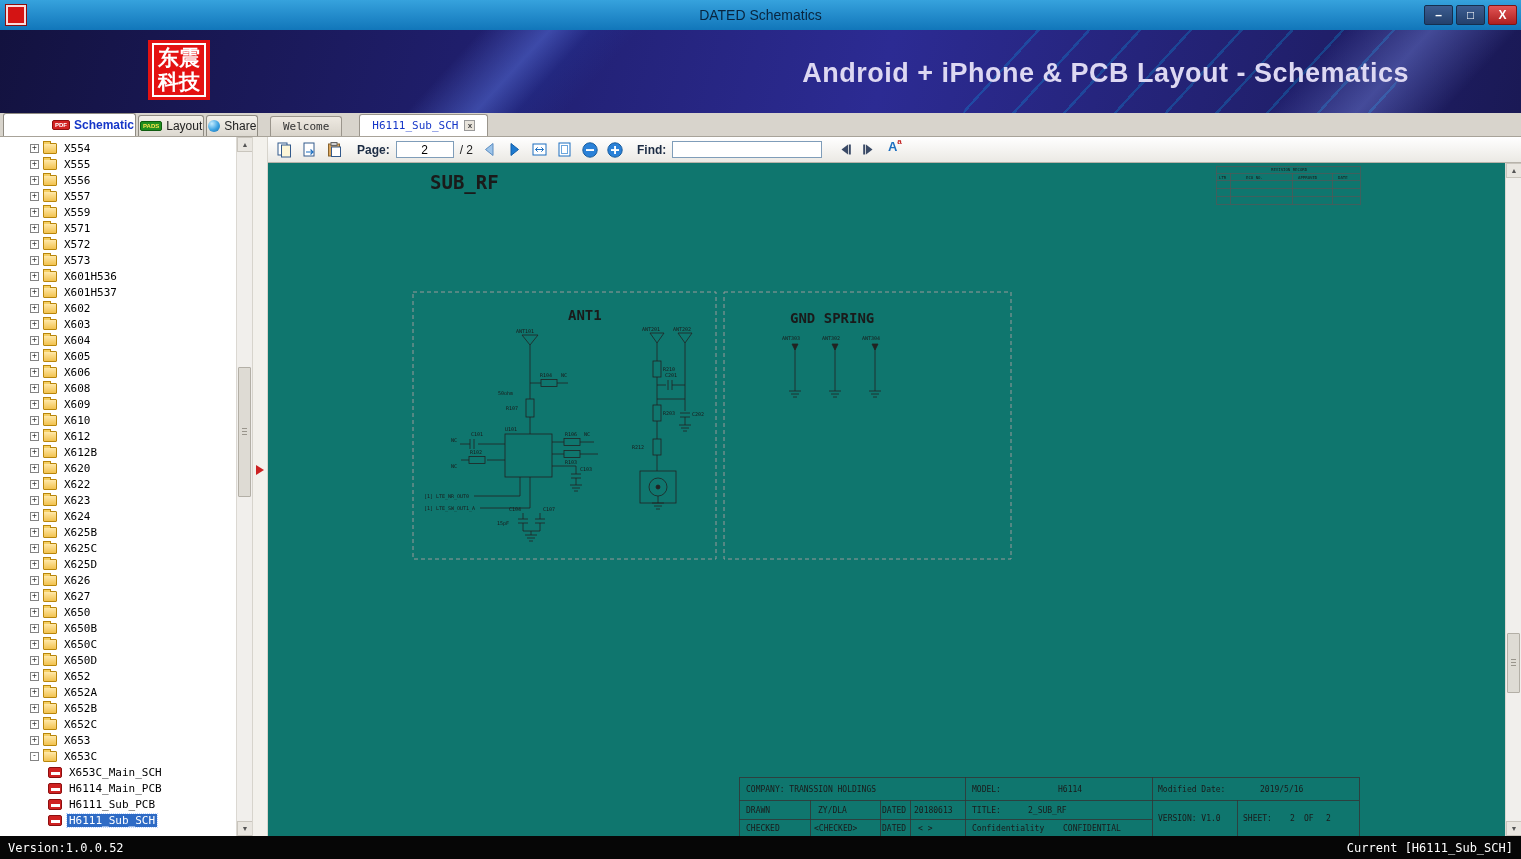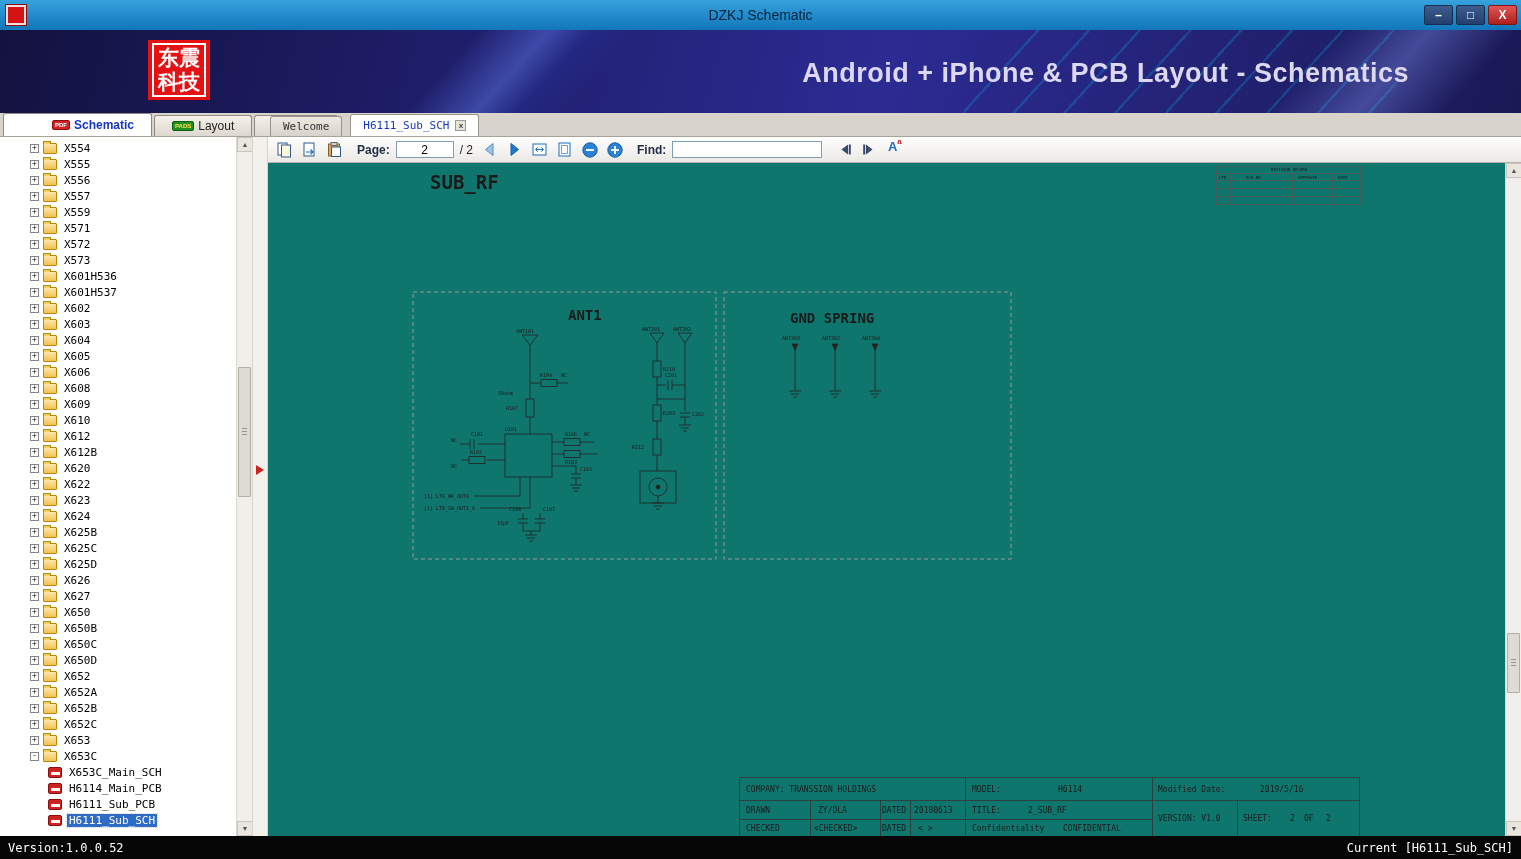--- a/index.html
+++ b/index.html
@@ -36,31 +36,31 @@
                 color:#fff; font-weight:bold; font-size:21px; line-height:1.15; }
   .app-name { position:absolute; left:230px; top:22px; font-size:37px; font-weight:bold;
               color:#fff; letter-spacing:1px; }
   .tagline { position:absolute; right:112px; top:28px; font-size:27px; font-weight:bold;
              color:#ddd8f2; letter-spacing:.5px; }
 
   
   .tabbar { height:24px; background:#d8d4cc; border-bottom:1px solid #a8a399;
             display:flex; align-items:flex-end; position:relative; flex:0 0 auto; }
   .tool-tabs { display:flex; align-items:flex-end; margin-left:3px; }
-  .tool-tab { height:21px; display:flex; align-items:center; gap:4px; padding:0 17px; margin-right:2px;
+  .tool-tab { height:21px; display:flex; align-items:center; gap:4px; padding:0 1px; margin-right:2px;
               border:1px solid #8f8b82; border-bottom:none; border-radius:3px 3px 0 0;
               background:linear-gradient(#f4f1ea,#dcd8d0); font-size:12px; color:#222; cursor:default; }
   .tool-tab.active { background:#fff; height:23px; color:#1536c8; font-weight:bold; }
   .badge { font-size:6px; font-weight:bold; color:#fff; padding:1px 2px; border-radius:2px; line-height:1; }
   .t-pdf .badge { background:#d22222; border:1px solid #8d1010; }
   .t-pads .badge { background:#1f8f1f; color:#ffe34d; border:1px solid #0e5c0e; }
   .t-share .badge { width:12px; height:12px; padding:0; border-radius:50%;
               background:radial-gradient(circle at 32% 30%,#c4ecff,#3ba2e2 55%,#1a6dac); }
   .doc-tabs { position:absolute; left:270px; bottom:0; display:flex; align-items:flex-end; }
-  .doc-tab { height:20px; padding:0 12px; display:flex; align-items:center; gap:6px; margin-right:8px;
+  .doc-tab { height:20px; padding:0 12px; display:flex; align-items:center; gap:6px; margin-right:17px;
              border:1px solid #9a958c; border-bottom:none; border-radius:3px 3px 0 0;
              background:linear-gradient(#eee9e1,#d8d3ca);
              font:11px "DejaVu Sans Mono",monospace; color:#333; cursor:default; }
   .doc-tab.active { background:#fff; color:#1536c8; height:22px; }
   .tab-close { width:11px; height:11px; border:1px solid #999; background:#e8e4dc; color:#444;
                font:bold 8px "Liberation Sans",sans-serif; display:flex; align-items:center; justify-content:center; }
 
   
   .workspace { flex:1; display:flex; min-height:0; background:#fff; }
 
@@ -123,21 +123,21 @@
                font:12px "DejaVu Sans Mono",monospace; padding:0 8px; flex:0 0 auto; }
   .statusbar .spacer { flex:1; }
 </style>
 </head>
 <body>
 
 <div class="app">
 
   <div class="titlebar">
     <div class="app-icon"></div>
-    <div class="title">DZKJ Schematic</div>
+    <div class="title">DATED Schematics</div>
     <div class="win-btns">
       <div class="win-btn">–</div>
       <div class="win-btn">□</div>
       <div class="win-btn close">X</div>
     </div>
   </div>
 
   <div class="banner">
     <div class="streak1"></div>
     <div class="streak2"></div>

